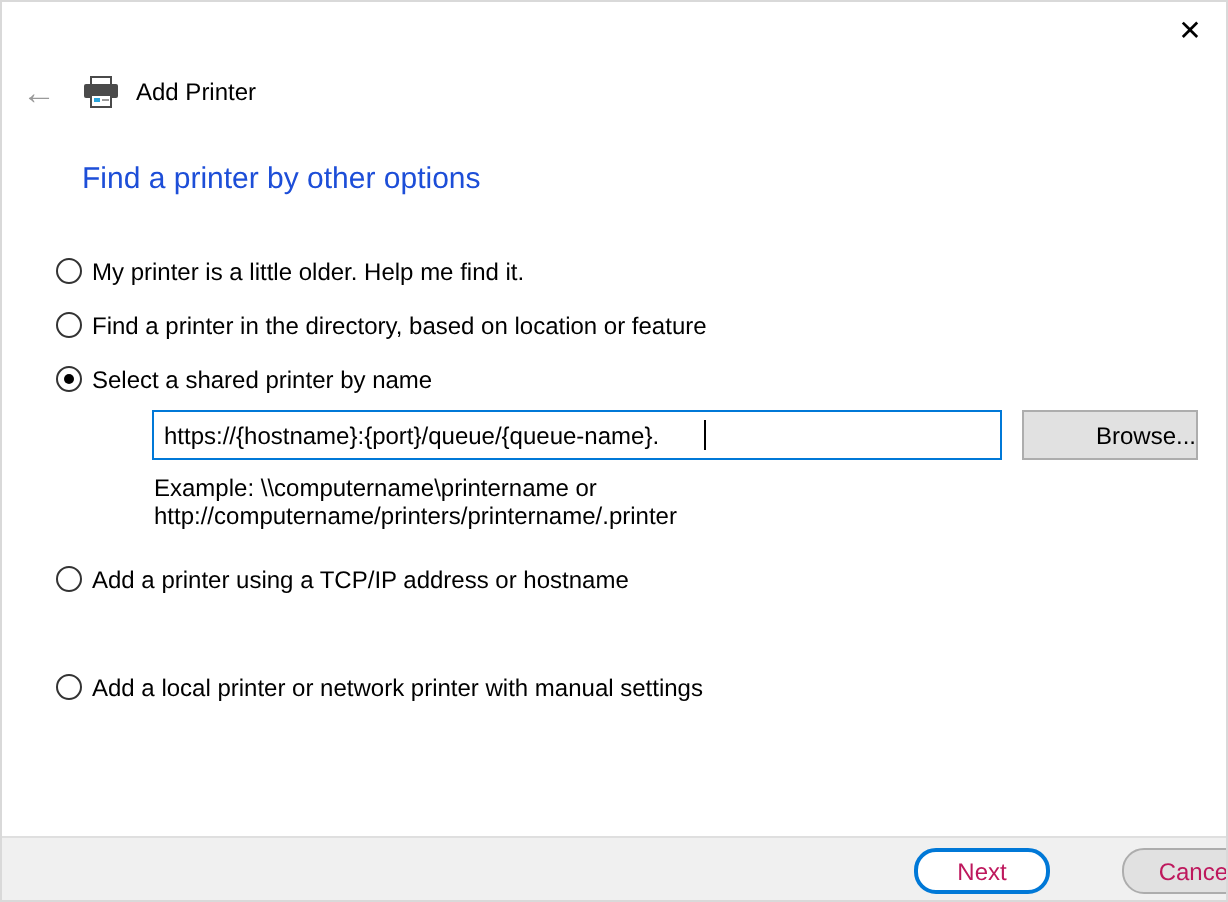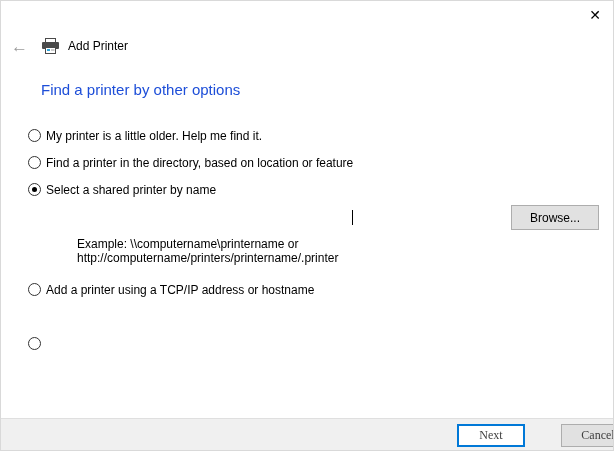--- a/index.html
+++ b/index.html
@@ -36,28 +36,28 @@
   .row4 { top:282px; } .row5 { top:309px; } .row6 { top:336px; }
   .share-input {
     position:absolute; left:75px; top:204px; width:425px; height:25px;
     border:1px solid #0078d7; background:#fff; font-family:"Liberation Sans",sans-serif;
     font-size:12px; padding:0 5px; color:#000; outline:none;
   }
   .caret { position:absolute; left:351px; top:209px; width:1px; height:15px; background:#000; }
   .browse-btn {
     position:absolute; left:510px; top:204px; width:88px; height:25px;
     background:#e1e1e1; border:1px solid #adadad; font-family:"Liberation Sans",sans-serif;
-    font-size:12px; color:#000; cursor:pointer;
+    font-size:12px; color:#000; cursor:pointer;text-align:right;
   }
   .example { position:absolute; left:76px; top:236px; font-size:12px; color:#000; line-height:14px; }
   .footer-divider { position:absolute; left:0; top:417px; width:614px; height:1px; background:#dfdfdf; }
   .footer { position:absolute; left:0; top:418px; width:614px; height:33px; background:#f0f0f0; }
   .btn {
-    position:absolute; top:423px; height:23px; font-family:Liberation Serif, serif;
-    font-size:12px; color:#404040; cursor:pointer;
+    position:absolute; top:423px; height:23px; font-family:Liberation Sans, sans-serif;
+    font-size:12px; color:#be185d; cursor:pointer;border-radius:11px;
   }
   .next-btn { left:456px; width:68px; background:#ffffff; border:2px solid #0078d7; }
   .cancel-btn { left:532px; width:74px; background:#e1e1e1; border:1px solid #adadad;margin-left:28px; }
 </style>
 </head>
 <body>
 
 <div class="window">
 
   <div class="close-btn">✕</div>
@@ -86,37 +86,39 @@
   <div class="option-row row2">
     <span class="radio"></span>
     <span class="option-label">Find a printer in the directory, based on location or feature</span>
   </div>
 
   <div class="option-row row3">
     <span class="radio selected"></span>
     <span class="option-label">Select a shared printer by name</span>
   </div>
 
+  <input class="share-input" type="text" value="https://{hostname}:{port}/queue/{queue-name}." style="">
   <div class="caret"></div>
 
   <button class="browse-btn">Browse...</button>
 
   <div class="example">
     <div>Example: \\computername\printername or</div>
     <div>http://computername/printers/printername/.printer</div>
   </div>
 
   <div class="option-row row4">
     <span class="radio"></span>
     <span class="option-label">Add a printer using a TCP/IP address or hostname</span>
   </div>
 
 
   <div class="option-row row6">
     <span class="radio"></span>
+    <span class="option-label">Add a local printer or network printer with manual settings</span>
   </div>
 
   <div class="footer"></div>
   <div class="footer-divider"></div>
 
   <button class="btn next-btn">Next</button>
   <button class="btn cancel-btn">Cancel</button>
 
 </div>
 

